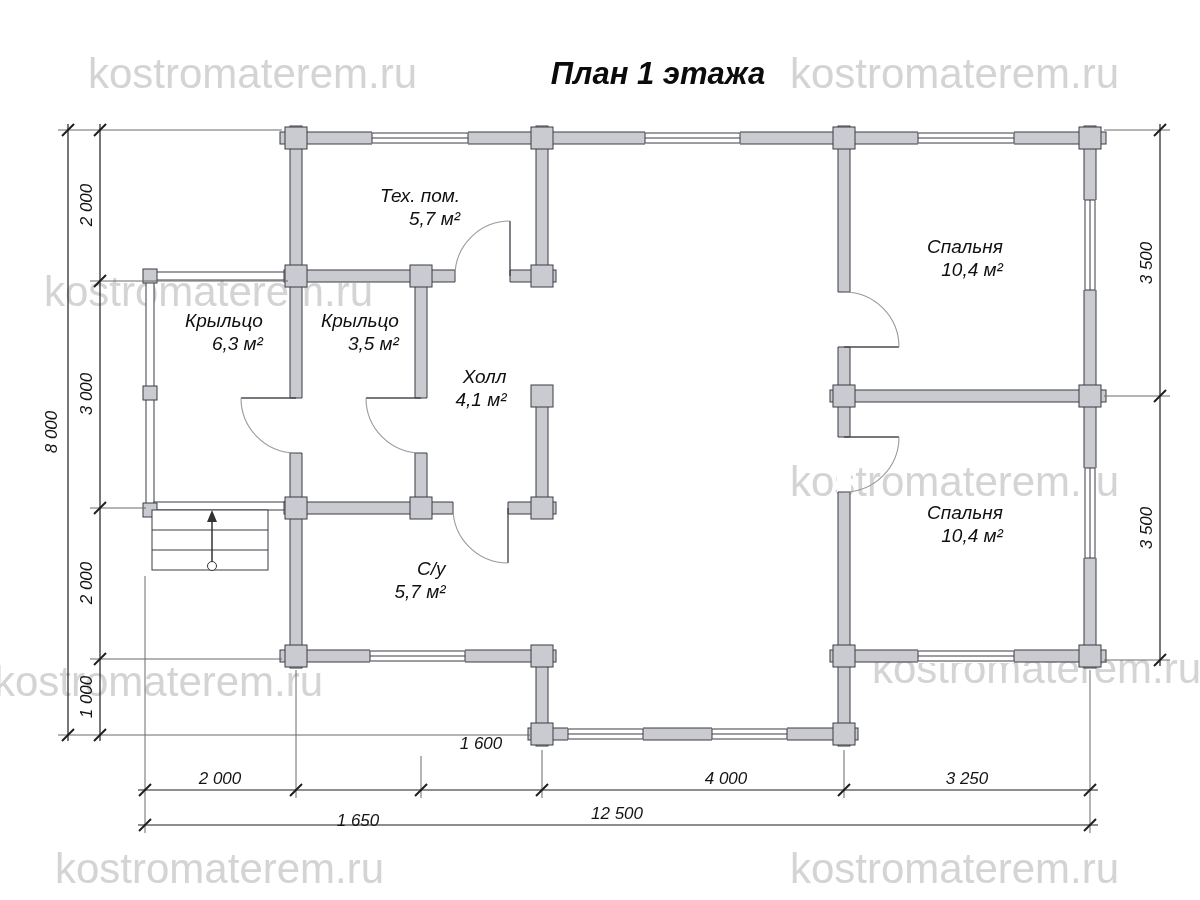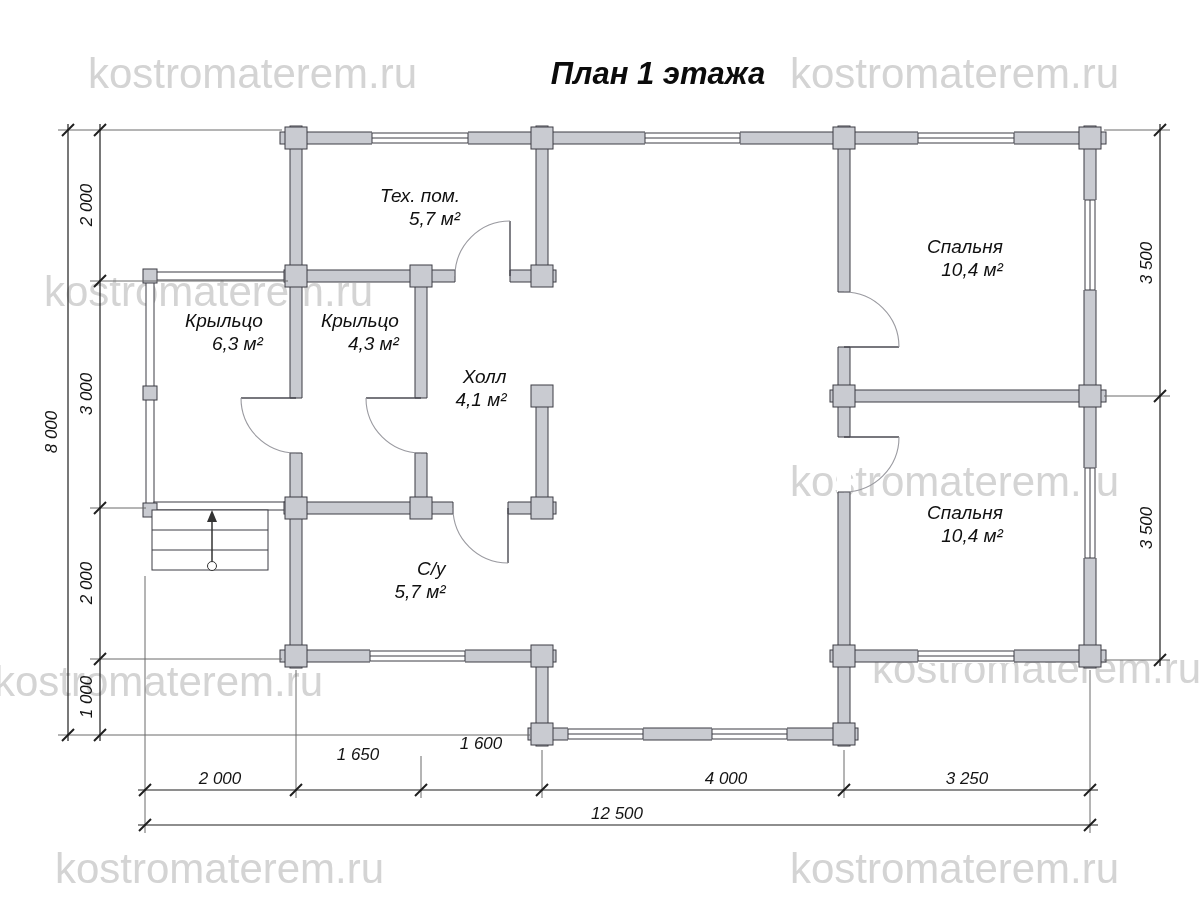--- a/index.html
+++ b/index.html
@@ -220,21 +220,21 @@
   <div class="room-label" style="left:965px;top:258px">
     <div>Спальня</div>
     <div>10,4 м²</div>
   </div>
   <div class="room-label" style="left:224px;top:332px">
     <div>Крыльцо</div>
     <div>6,3 м²</div>
   </div>
   <div class="room-label" style="left:360px;top:332px">
     <div>Крыльцо</div>
-    <div>4,3 м²</div>
+    <div>3,5 м²</div>
   </div>
   <div class="room-label" style="left:481px;top:388px">
     <div>Холл</div>
     <div>4,1 м²</div>
   </div>
   <div class="room-label" style="left:965px;top:524px">
     <div>Спальня</div>
     <div>10,4 м²</div>
   </div>
   <div class="room-label" style="left:420px;top:580px">
@@ -243,19 +243,19 @@
   </div>
 
   <div class="dim-label rot" style="left:52px;top:432px">8 000</div>
   <div class="dim-label rot" style="left:87px;top:205px">2 000</div>
   <div class="dim-label rot" style="left:87px;top:394px">3 000</div>
   <div class="dim-label rot" style="left:87px;top:583px">2 000</div>
   <div class="dim-label rot" style="left:87px;top:697px">1 000</div>
   <div class="dim-label rot" style="left:1147px;top:263px">3 500</div>
   <div class="dim-label rot" style="left:1147px;top:528px">3 500</div>
   <div class="dim-label" style="left:220px;top:779px">2 000</div>
-  <div class="dim-label" style="left:358px;top:755px">1 650</div>
+  <div class="dim-label" style="left:358px;top:821px">1 650</div>
   <div class="dim-label" style="left:481px;top:744px">1 600</div>
   <div class="dim-label" style="left:726px;top:779px">4 000</div>
   <div class="dim-label" style="left:967px;top:779px">3 250</div>
   <div class="dim-label" style="left:617px;top:814px">12 500</div>
 
 </div>
 
 </body></html>

